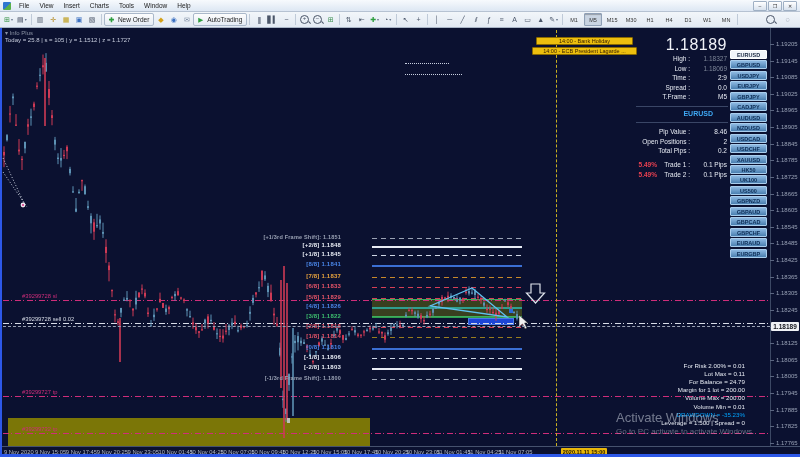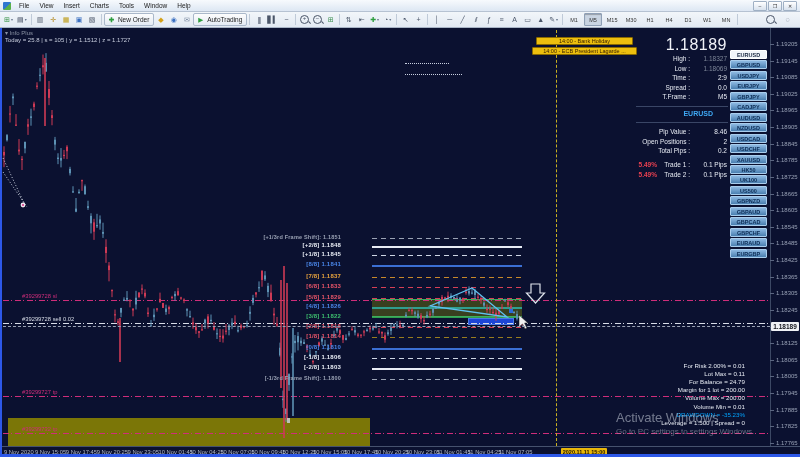--- a/index.html
+++ b/index.html
@@ -722,21 +722,21 @@
         <div class="risk" style="top: 342.1px; color: rgb(230, 234, 242);">Lot Max = 0.11</div>
         <div class="risk" style="top: 350.2px; color: rgb(230, 234, 242);">For Balance = 24.79</div>
         <div class="risk" style="top: 358.3px; color: rgb(230, 234, 242);">Margin for 1 lot = 200.00</div>
         <div class="risk" style="top: 366.4px; color: rgb(230, 234, 242);">Volume Max = 200.00</div>
         <div class="risk" style="top: 374.5px; color: rgb(230, 234, 242);">Volume Min = 0.01</div>
         <div class="risk" style="top: 382.6px; color: rgb(0, 164, 255);">DRAWDOWN = -35.23%</div>
         <div class="risk" style="top: 390.7px; color: rgb(230, 234, 242);">Leverage = 1:500 | Spread = 0</div>
       </div>
 
     <div class="lbl" style="left:616px;top:382px;font-size:13px;color:rgba(185,192,205,0.6);">Activate Windows</div>
-    <div class="lbl" style="left:616px;top:399px;font-size:8px;color:rgba(185,192,205,0.5);">Go to PC settings to settings Windows.</div>
+    <div class="lbl" style="left:616px;top:399px;font-size:8px;color:rgba(185,192,205,0.5);">Go to PC activate to activate Windows.</div>
 
     <div class="abs" style="left:0;top:418px;width:800px;height:1px;background:#46526e;"></div>
     <div id="timeaxis">
         <div class="timelbl" style="left: 4px;">9 Nov 2020</div>
         <div class="timelbl" style="left: 34.9px;">9 Nov 15:05</div>
         <div class="timelbl" style="left: 65.8px;">9 Nov 17:45</div>
         <div class="timelbl" style="left: 96.7px;">9 Nov 20:25</div>
         <div class="timelbl" style="left: 127.6px;">9 Nov 23:05</div>
         <div class="timelbl" style="left: 158.5px;">10 Nov 01:45</div>
         <div class="timelbl" style="left: 189.4px;">10 Nov 04:25</div>

